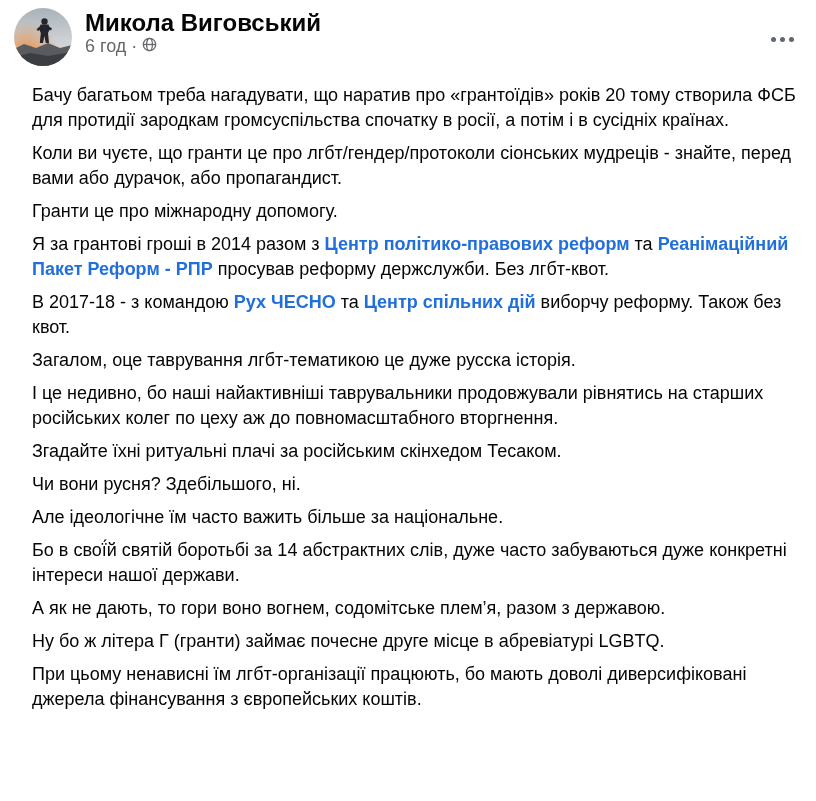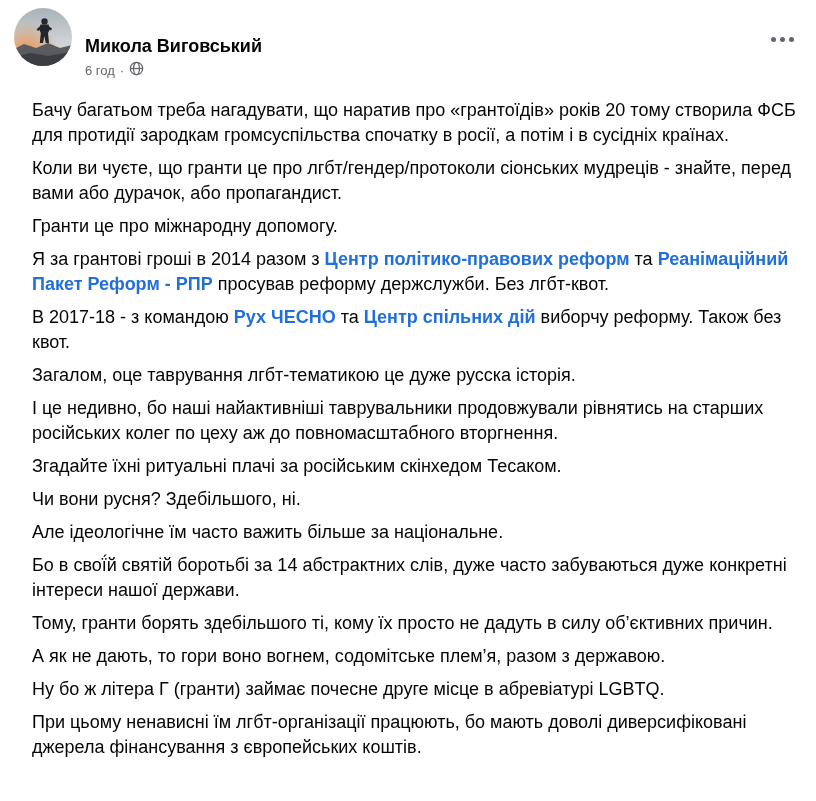--- a/index.html
+++ b/index.html
@@ -28,33 +28,32 @@
     overflow: hidden;
     flex: 0 0 auto;
     cursor: pointer;
   }
   .avatar svg { display: block; }
   .header-meta {
     margin-left: 13px;
     padding-top: 3px;
   }
   .author-name {
-    font-size: 18px;
+    font-size: 24px;
     font-weight: 700;
     line-height: 23px;
     color: #050505;
     cursor: pointer;
-    margin-top: 24px;
   }
   .sub-line {
     display: flex;
     align-items: center;
     margin-top: 2px;
     color: #65676b;
-    font-size: 13px;
+    font-size: 18px;
     line-height: 19px;
     cursor: pointer;
   }
   .sub-line .dot-sep { margin: 0 5px 0 5px; }
   .globe { display: inline-block; margin-top: 1px; }
   .menu-button {
     position: absolute;
     top: 17px;
     right: 2px;
     width: 36px;
@@ -144,16 +143,16 @@
     </button>
 
   </div>
 
   <div class="post-body"><p><span>Бачу багатьом треба нагадувати, що наратив про «грантоїдів» років 20 тому створила ФСБ
 для протидії зародкам громсуспільства спочатку в росії, а потім і в сусідніх країнах.</span></p><p><span>Коли ви чуєте, що гранти це про лгбт/гендер/протоколи сіонських мудреців -  знайте, перед
 вами або дурачок, або пропагандист.</span></p><p><span>Гранти це про міжнародну допомогу.</span></p><p><span>Я за грантові гроші в 2014 разом з </span><a class="mention" href="#">Центр політико-правових реформ</a><span> та </span><a class="mention" href="#">Реанімаційний
 Пакет Реформ - РПР</a><span> просував реформу держслужби. Без лгбт-квот.</span></p><p><span>В 2017-18 - з командою </span><a class="mention" href="#">Рух ЧЕСНО</a><span> та </span><a class="mention" href="#">Центр спільних дій</a><span> виборчу реформу. Також без
 квот.</span></p><p><span>Загалом, оце таврування лгбт-тематикою це дуже русска історія.</span></p><p><span>І це недивно, бо наші найактивніші таврувальники продовжували рівнятись на старших
 російських колег по цеху аж до повномасштабного вторгнення.</span></p><p><span>Згадайте їхні ритуальні плачі за російським скінхедом Тесаком.</span></p><p><span>Чи вони русня? Здебільшого, ні.</span></p><p><span>Але ідеологічне їм часто важить більше за національне.</span></p><p><span>Бо в свої́й святій боротьбі за 14 абстрактних слів, дуже часто забуваються дуже конкретні
-інтереси нашої держави.</span></p><p><span>Тому, гранти борять здебільшого ті, кому їх просто не дадуть в силу об’єктивних причин.</span></p><p><span>А як не дають, то гори воно вогнем, содомітське плем’я, разом з державою.</span></p><p><span>Ну бо ж літера Г (гранти) займає почесне друге місце в абревіатурі LGBTQ.</span></p><p><span>При цьому ненависні їм лгбт-організації працюють, бо мають доволі диверсифіковані
+інтереси нашої держави.</span></p><p><span>А як не дають, то гори воно вогнем, содомітське плем’я, разом з державою.</span></p><p><span>Ну бо ж літера Г (гранти) займає почесне друге місце в абревіатурі LGBTQ.</span></p><p><span>При цьому ненависні їм лгбт-організації працюють, бо мають доволі диверсифіковані
 джерела фінансування з європейських коштів.</span></p></div>
 
 </div>
 
 </body></html>

